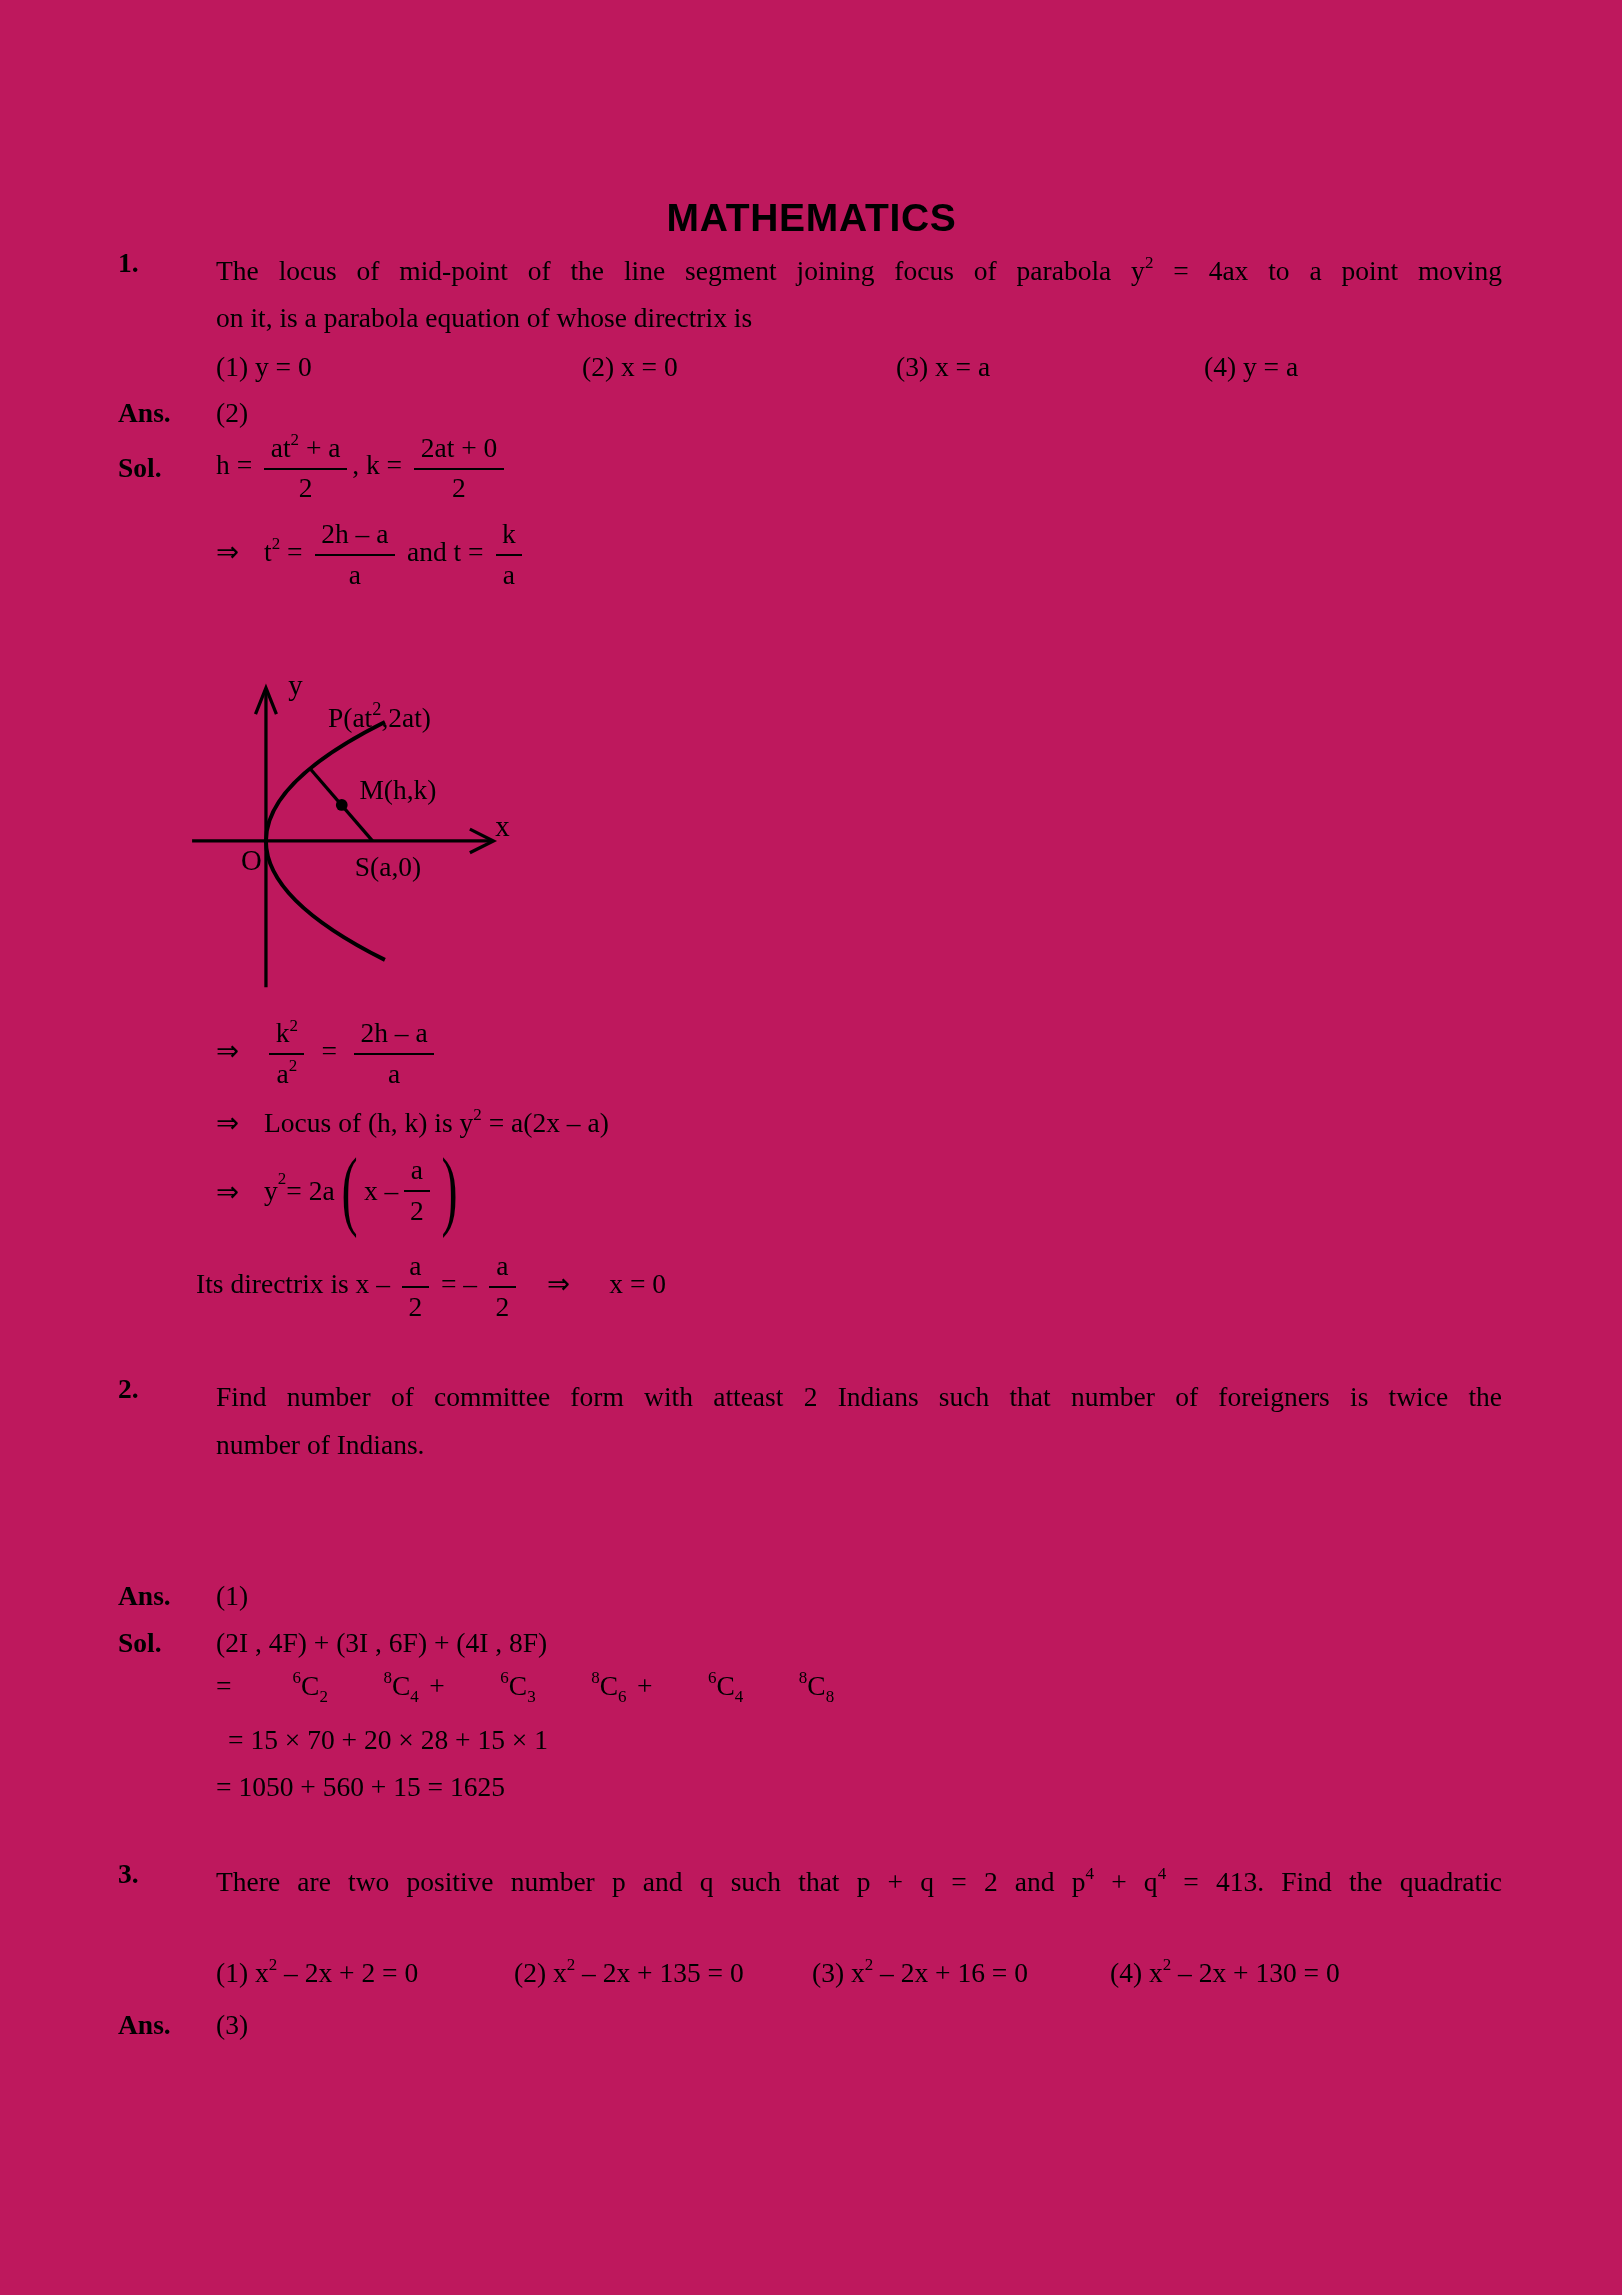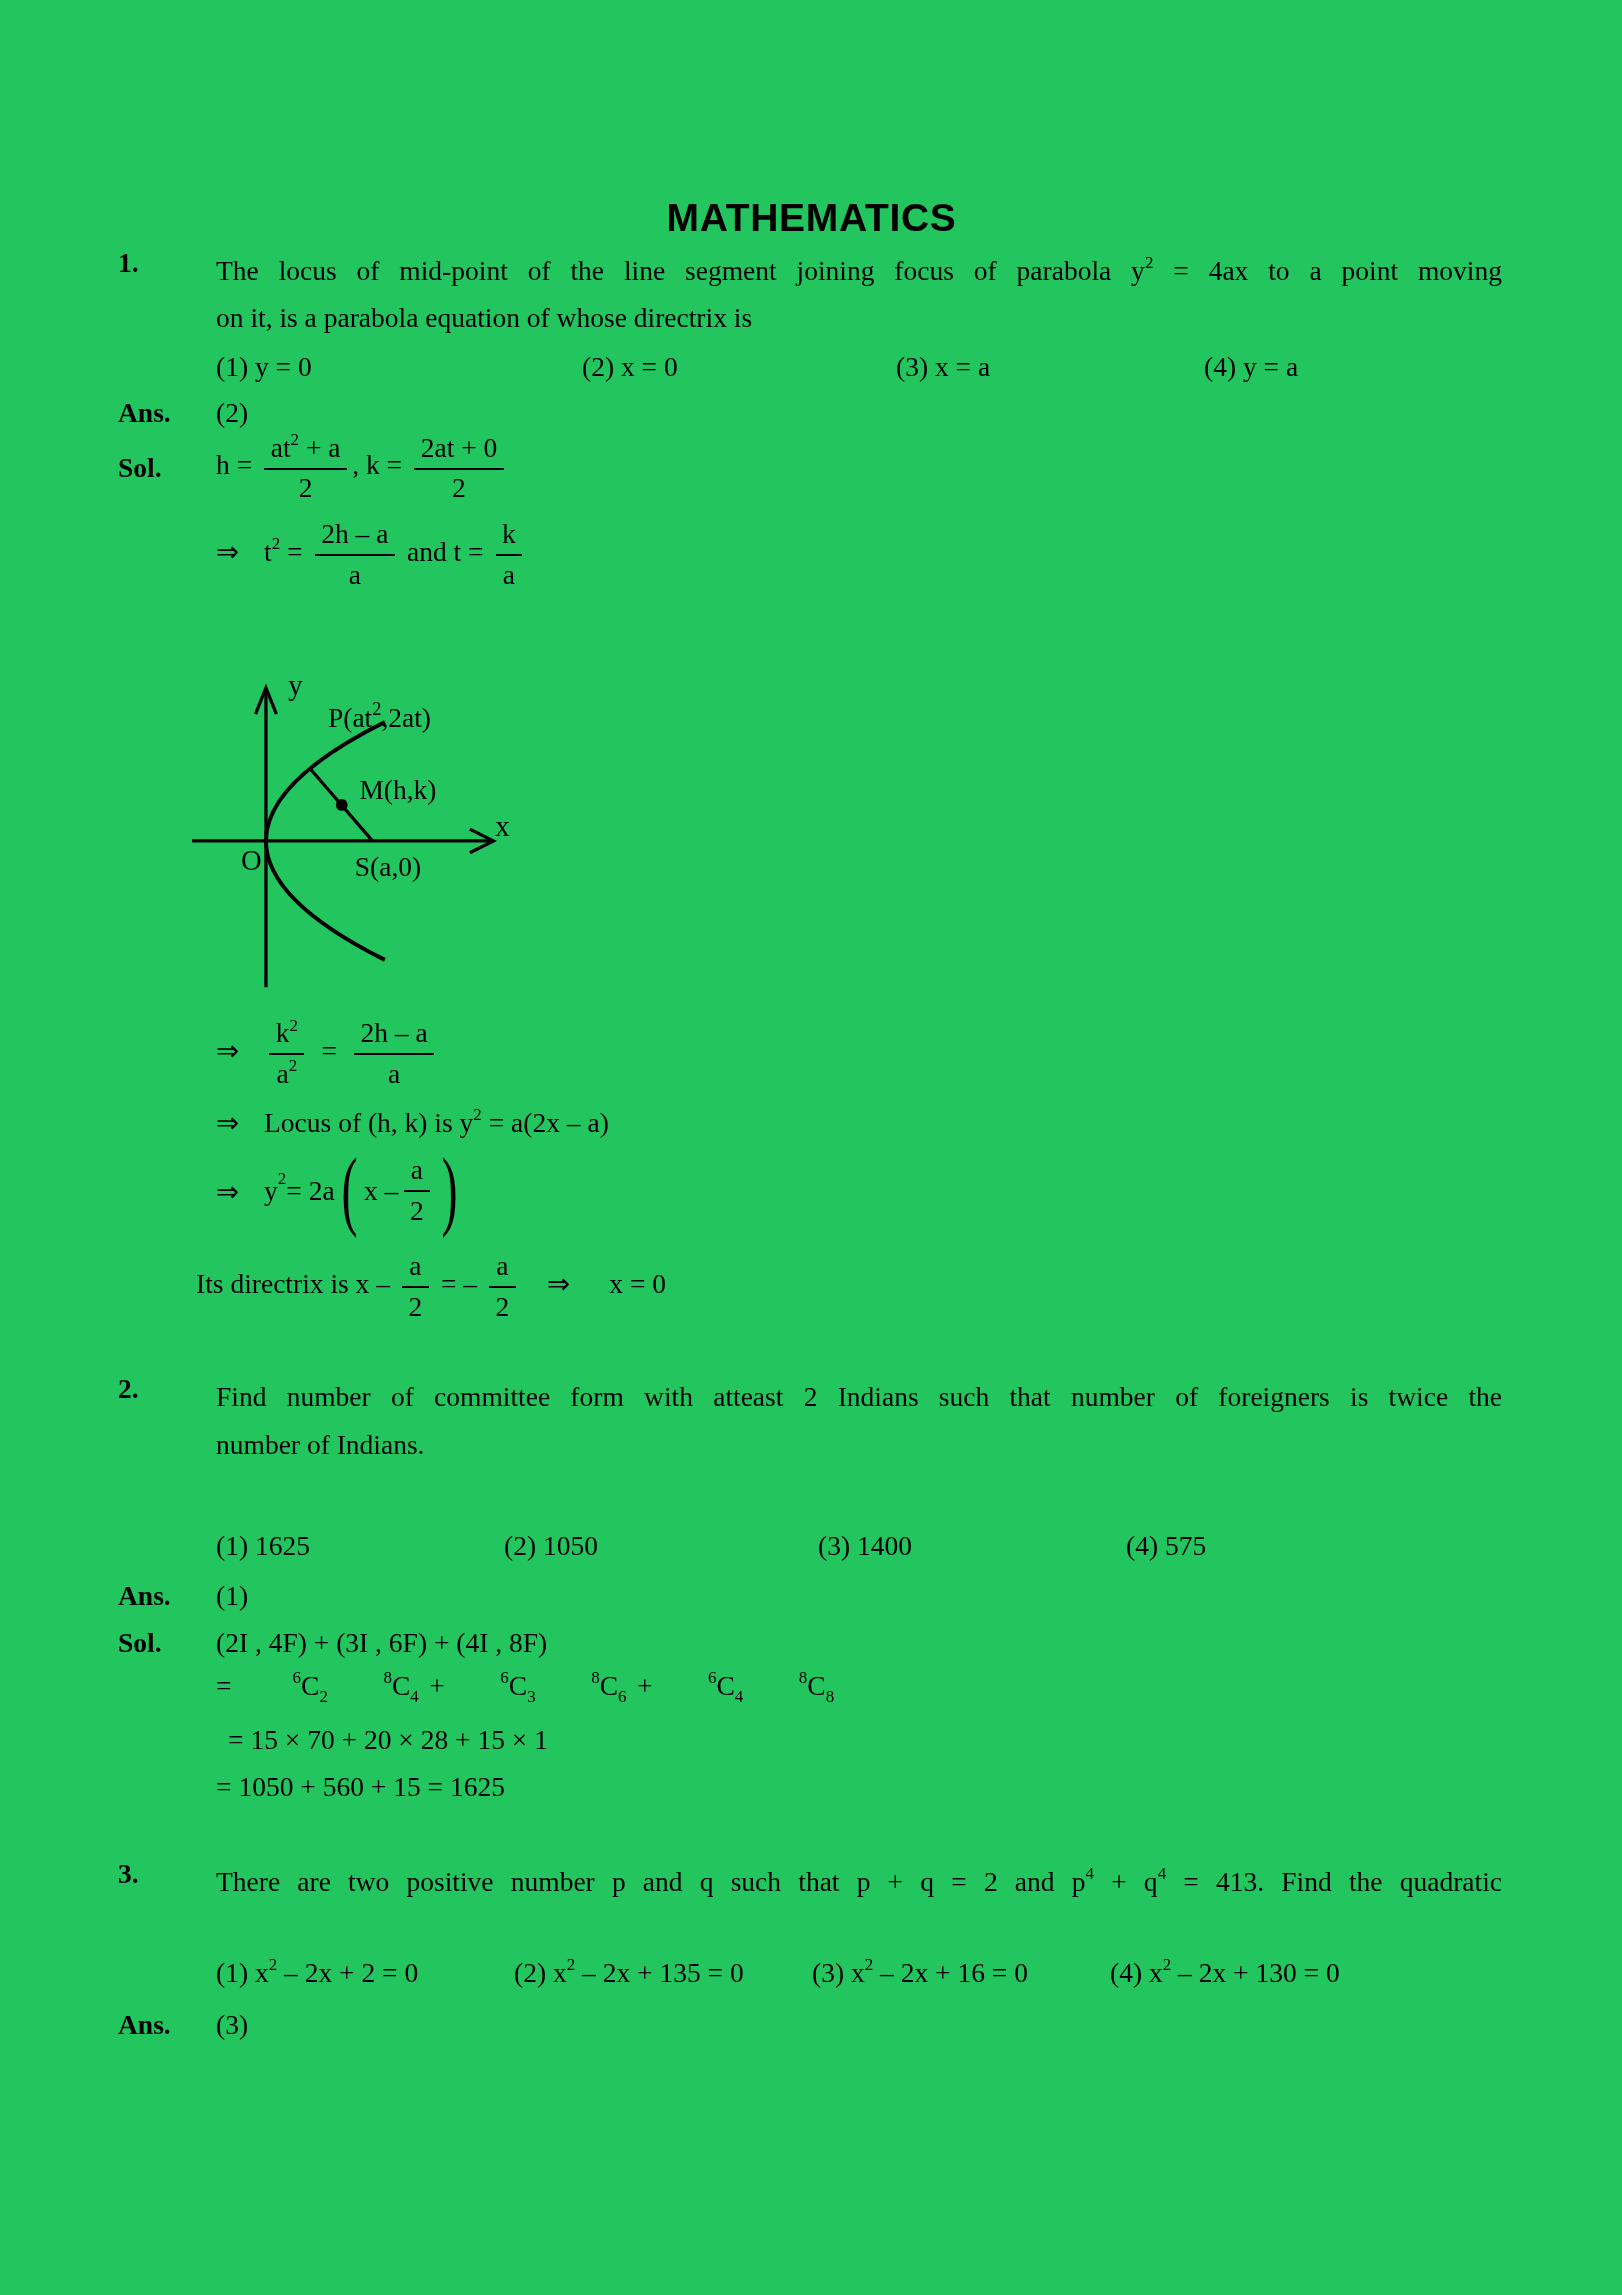--- a/index.html
+++ b/index.html
@@ -1,20 +1,20 @@
 <!DOCTYPE html>
 <html style="font-size:10.5px"><head>
 <meta charset="utf-8">
 <style>
   * { margin:0; padding:0; box-sizing:border-box; }
   html,body { background:#888; }
   .page {
     position:relative;
     width:1623px; height:2295px;
-    background:#22c55e;
+    background:#be185d;
     color:#000000;
     font-family:"Liberation Serif","DejaVu Serif",serif;
     font-size:27.5px;
     margin:0 auto;
     overflow:hidden;
   }
   .title {
     position:absolute; top:196px; left:0; width:1623px;
     text-align:center;
     font-family:"Liberation Sans","DejaVu Sans",sans-serif;
@@ -128,23 +128,20 @@
   </div>
 
   <div class="row lh74" style="top:1373px;">
     <div class="qnum">2.</div>
     <div class="qbody">
       <div class="jline">Find number of committee form with atteast 2 Indians such that number of foreigners is twice the</div>
       <div class="line">number of Indians.</div>
     </div>
   </div>
 
-  <div class="rowc" style="top:1530px;">
-    <span class="opt w440">(1) 1625</span><span class="opt w480">(2) 1050</span><span class="opt w470">(3) 1400</span><span class="opt">(4) 575</span>
-  </div>
 
   <div class="row" style="top:1580px;">
     <div class="anslabel">Ans.</div>
     <div>(1)</div>
   </div>
 
   <div class="row" style="top:1627px;">
     <div class="anslabel">Sol.</div>
     <div>(2I , 4F) + (3I , 6F) + (4I , 8F)</div>
   </div>

